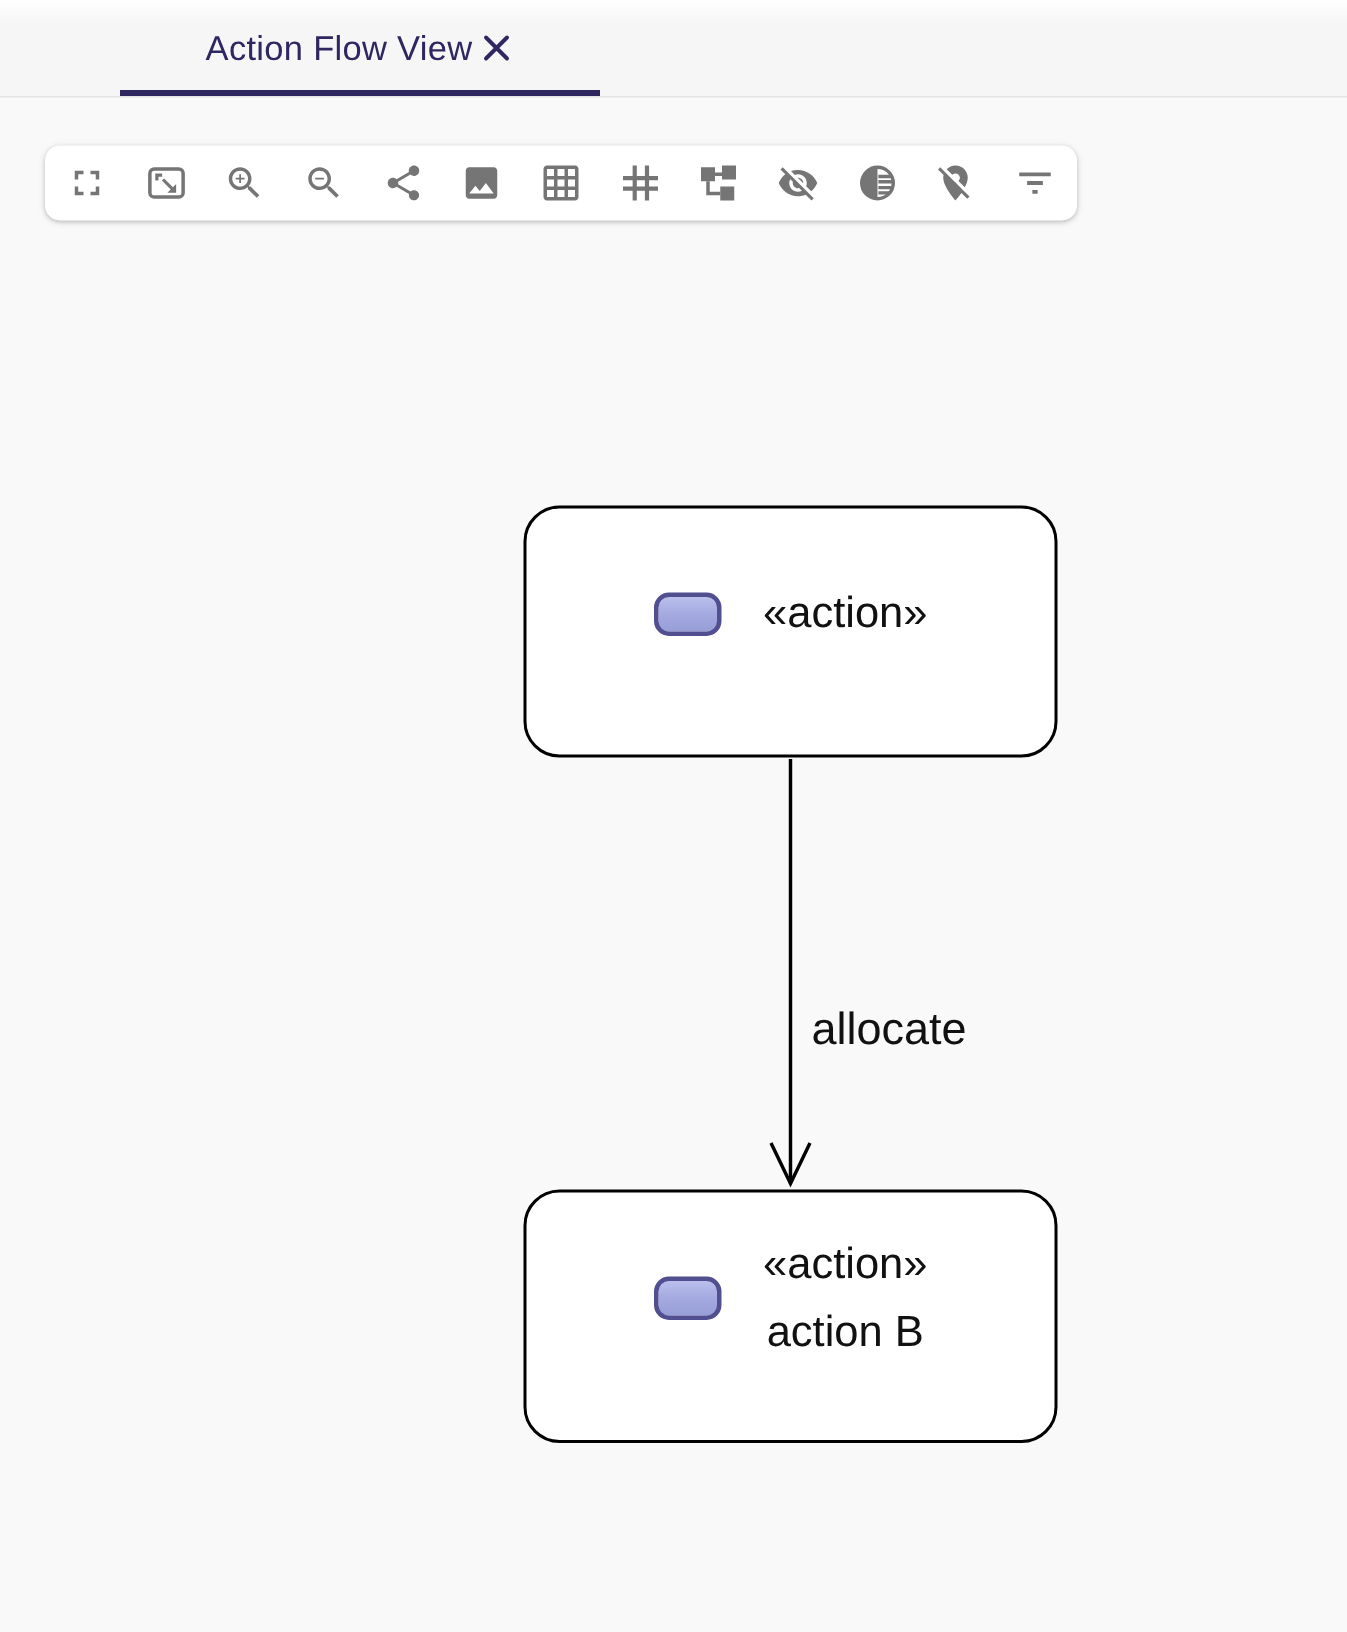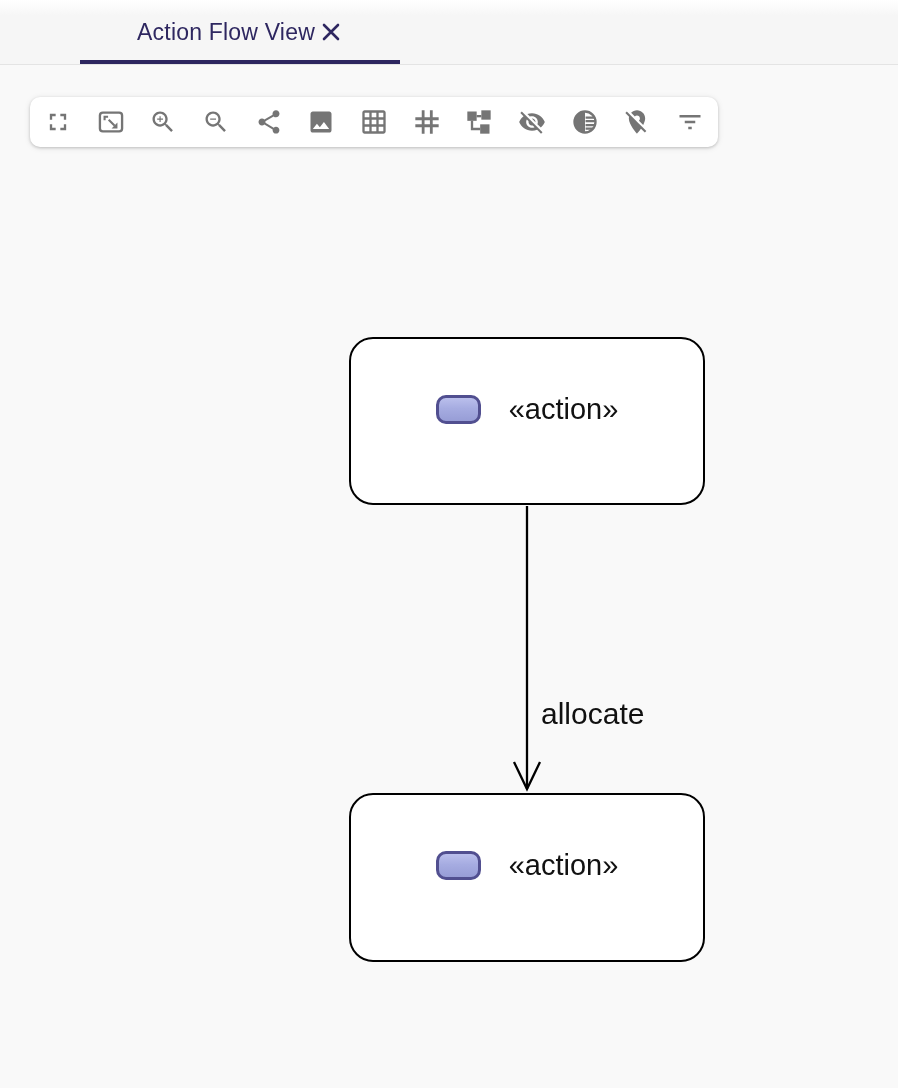--- a/index.html
+++ b/index.html
@@ -61,21 +61,21 @@
     border: 3px solid #514f90;
     background: linear-gradient(to bottom, #babfec 0%, #a6ace1 45%, #979dd6 100%);
     flex: 0 0 auto;
   }
   .node-text { text-align: center; color: #111111; font-size: 29px; line-height: 45px; }
 
   .edge-svg { position: absolute; left: 0; top: 0; width: 898px; height: 1022px; pointer-events: none; }
   .edge-svg * { pointer-events: auto; }
   .edge-label {
     position: absolute; left: 541px; top: 604px;
-    font-size: 30px; color: #111111; cursor: pointer; margin-top: 27px;
+    font-size: 30px; color: #111111; cursor: pointer;
   }
 </style>
 </head>
 <body>
 
 <header class="tab-bar">
   <div class="tab">
     <span class="tab-label">Action Flow View</span>
     <button class="tab-close">
       <span style="display:flex;">
@@ -102,20 +102,21 @@
     <span class="node-icon"></span>
     <div class="node-text">
       <div>«action»</div>
     </div>
   </div>
 
   <div class="node node-b">
     <span class="node-icon"></span>
     <div class="node-text">
       <div>«action»</div>
+      <div>action B</div>
     </div>
   </div>
 </div>
 
 <div class="toolbar">
 
   <button class="tb-btn">
     <span style="display:flex;">
       <svg viewBox="0 0 24 24">
           <path d="M7 14H5v5h5v-2H7v-3zm-2-4h2V7h3V5H5v5zm12 7h-3v2h5v-5h-2v3zM14 5v2h3v3h2V5h-5z"></path>

